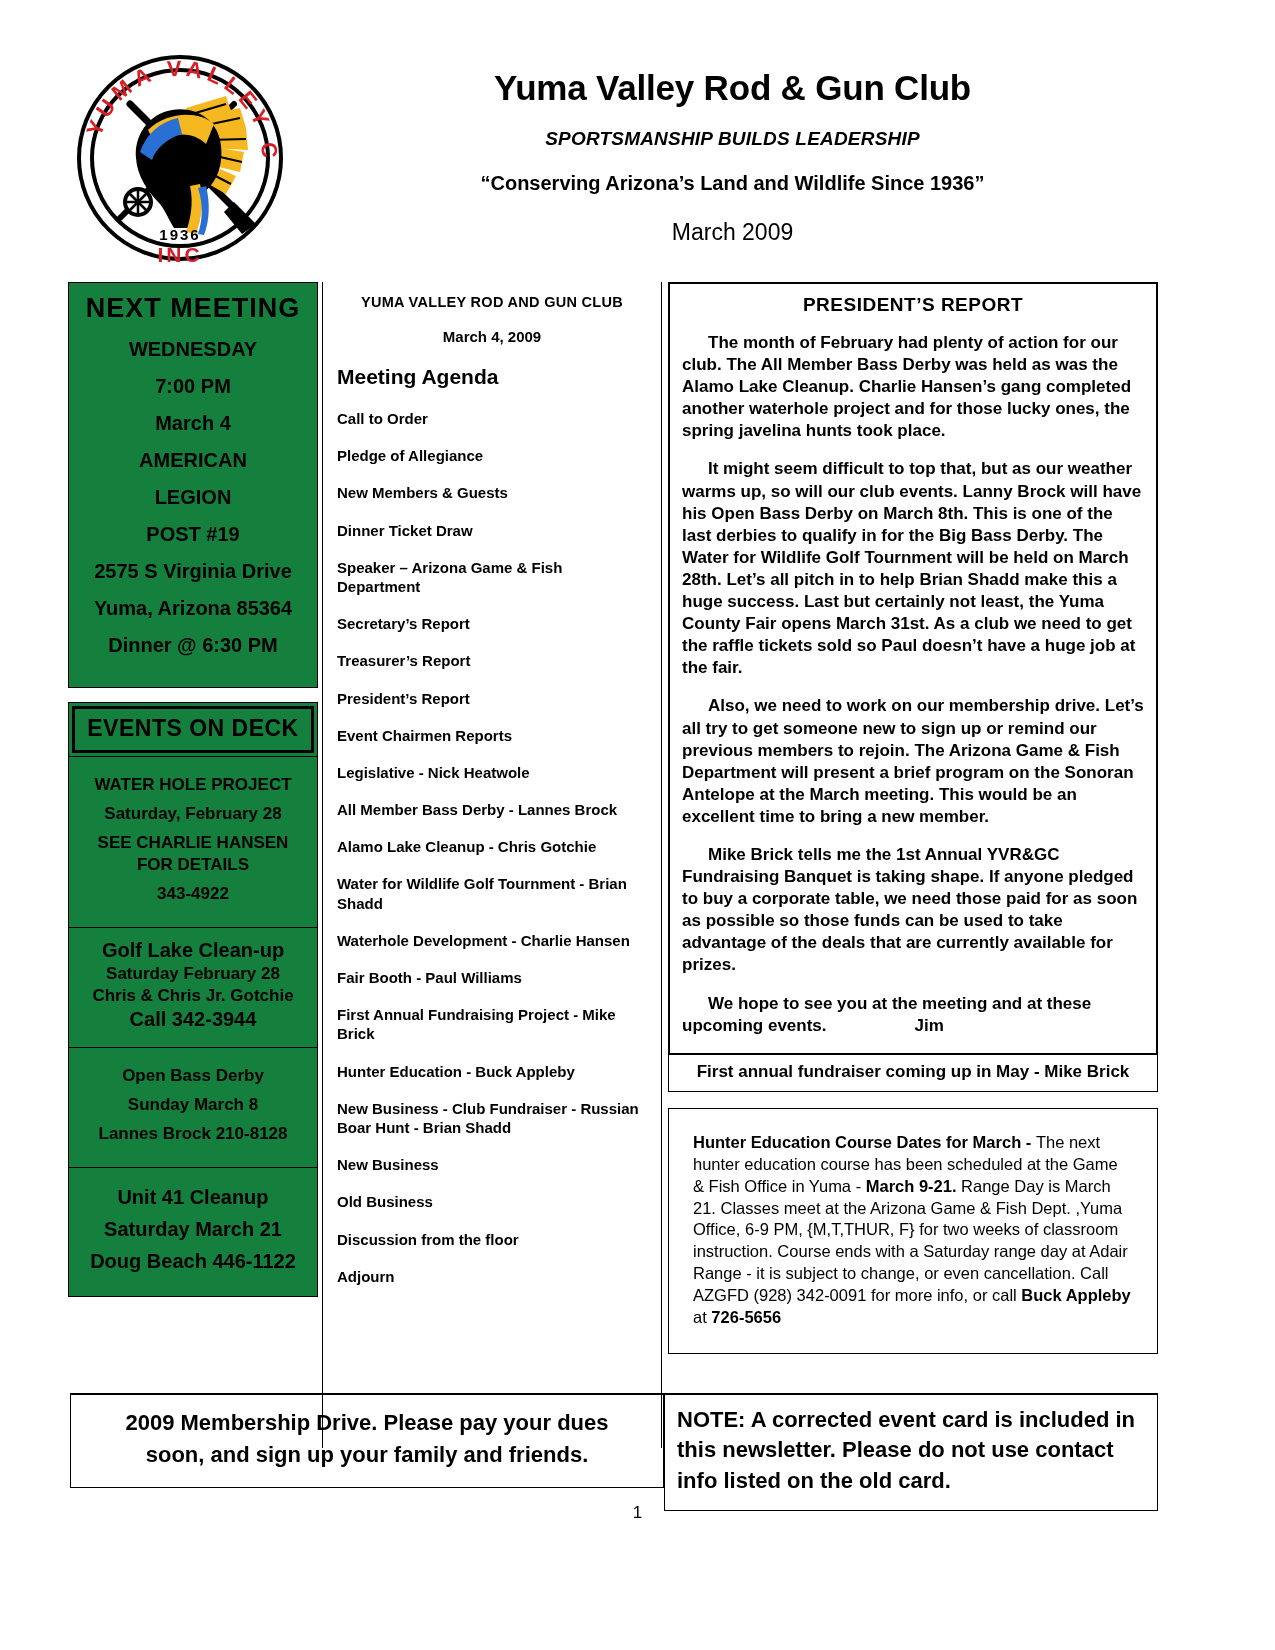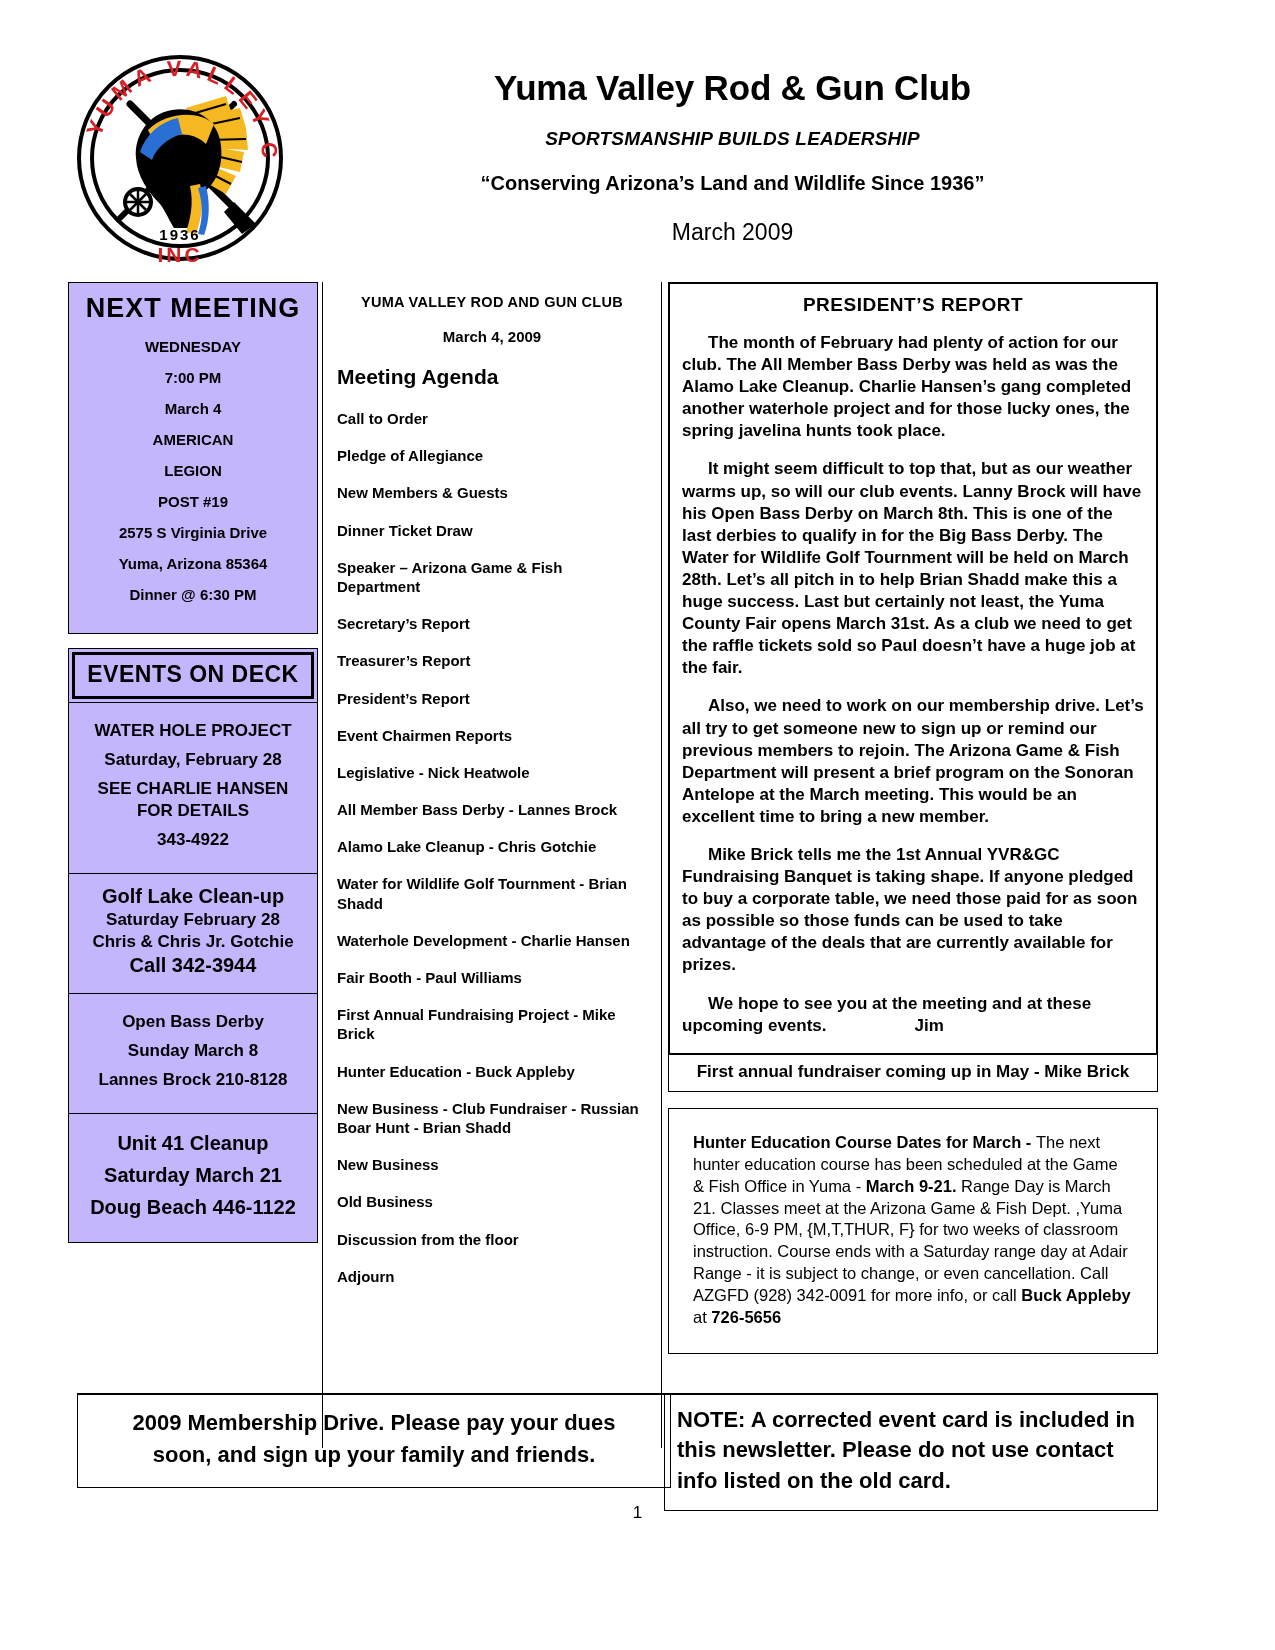--- a/index.html
+++ b/index.html
@@ -65,37 +65,37 @@
   .columns {
     display: flex;
     align-items: flex-start;
   }
   .col-left  { width: 250px; flex: 0 0 250px; }
   .col-mid   { width: 340px; flex: 0 0 340px; margin-left: 4px; }
   .col-right { width: 490px; flex: 0 0 490px; margin-left: 6px; }
 
   .box {
     border: 1.5px solid #000;
-    background: #c4b5fd;
+    background: #15803d;
   }
   .box + .box { margin-top: 14px; }
 
   
   .next-meeting {
     padding: 10px 8px 16px 8px;
     text-align: center;
   }
   .nm-title {
     font-size: 27px;
     font-weight: bold;
     letter-spacing: 1px;
     margin-bottom: 12px;
   }
   .nm-line {
-    font-size: 15px;
+    font-size: 20px;
     font-weight: bold;
     margin: 14px 0;
   }
 
   
   .eod-wrap { border: 1.5px solid #000; }
   .eod-header {
     border: 3px solid #000;
     margin: 3px;
     text-align: center;
@@ -389,21 +389,21 @@
 
       <div class="fundraiser-line">First annual fundraiser coming up in May - Mike Brick</div>
 
       <div class="hunter-ed">
         <p><b>Hunter Education Course Dates for March - </b><span>The next hunter education course has been scheduled at the Game &amp; Fish Office in Yuma - </span><b>March 9-21.</b><span>  Range Day is March 21.  Classes meet at the Arizona Game &amp; Fish Dept. ,Yuma Office, 6-9 PM, {M,T,THUR, F}  for two weeks of classroom instruction.  Course ends with a Saturday range day at Adair Range - it is subject to change, or even cancellation.  Call AZGFD (928) 342-0091 for more info, or call </span><b>Buck Appleby</b><span> at </span><b>726-5656</b></p>
       </div>
     </div>
   </div>
 </div>
 
-<div style="position:absolute; left:77px; top:1393px; width:594px;">
+<div style="position:absolute; left:70px; top:1393px; width:594px;">
   <div class="member-banner">
     <div>2009 Membership Drive.  Please pay your dues</div>
     <div>soon,  and sign up your family and friends.</div>
   </div>
 </div>
 
 <div style="position:absolute; left:664px; top:1393px; width:494px;">
   <div class="note-box"> NOTE:  A corrected event card is included in this newsletter.  Please do not use contact info listed on the old card.</div>
 </div>
 

